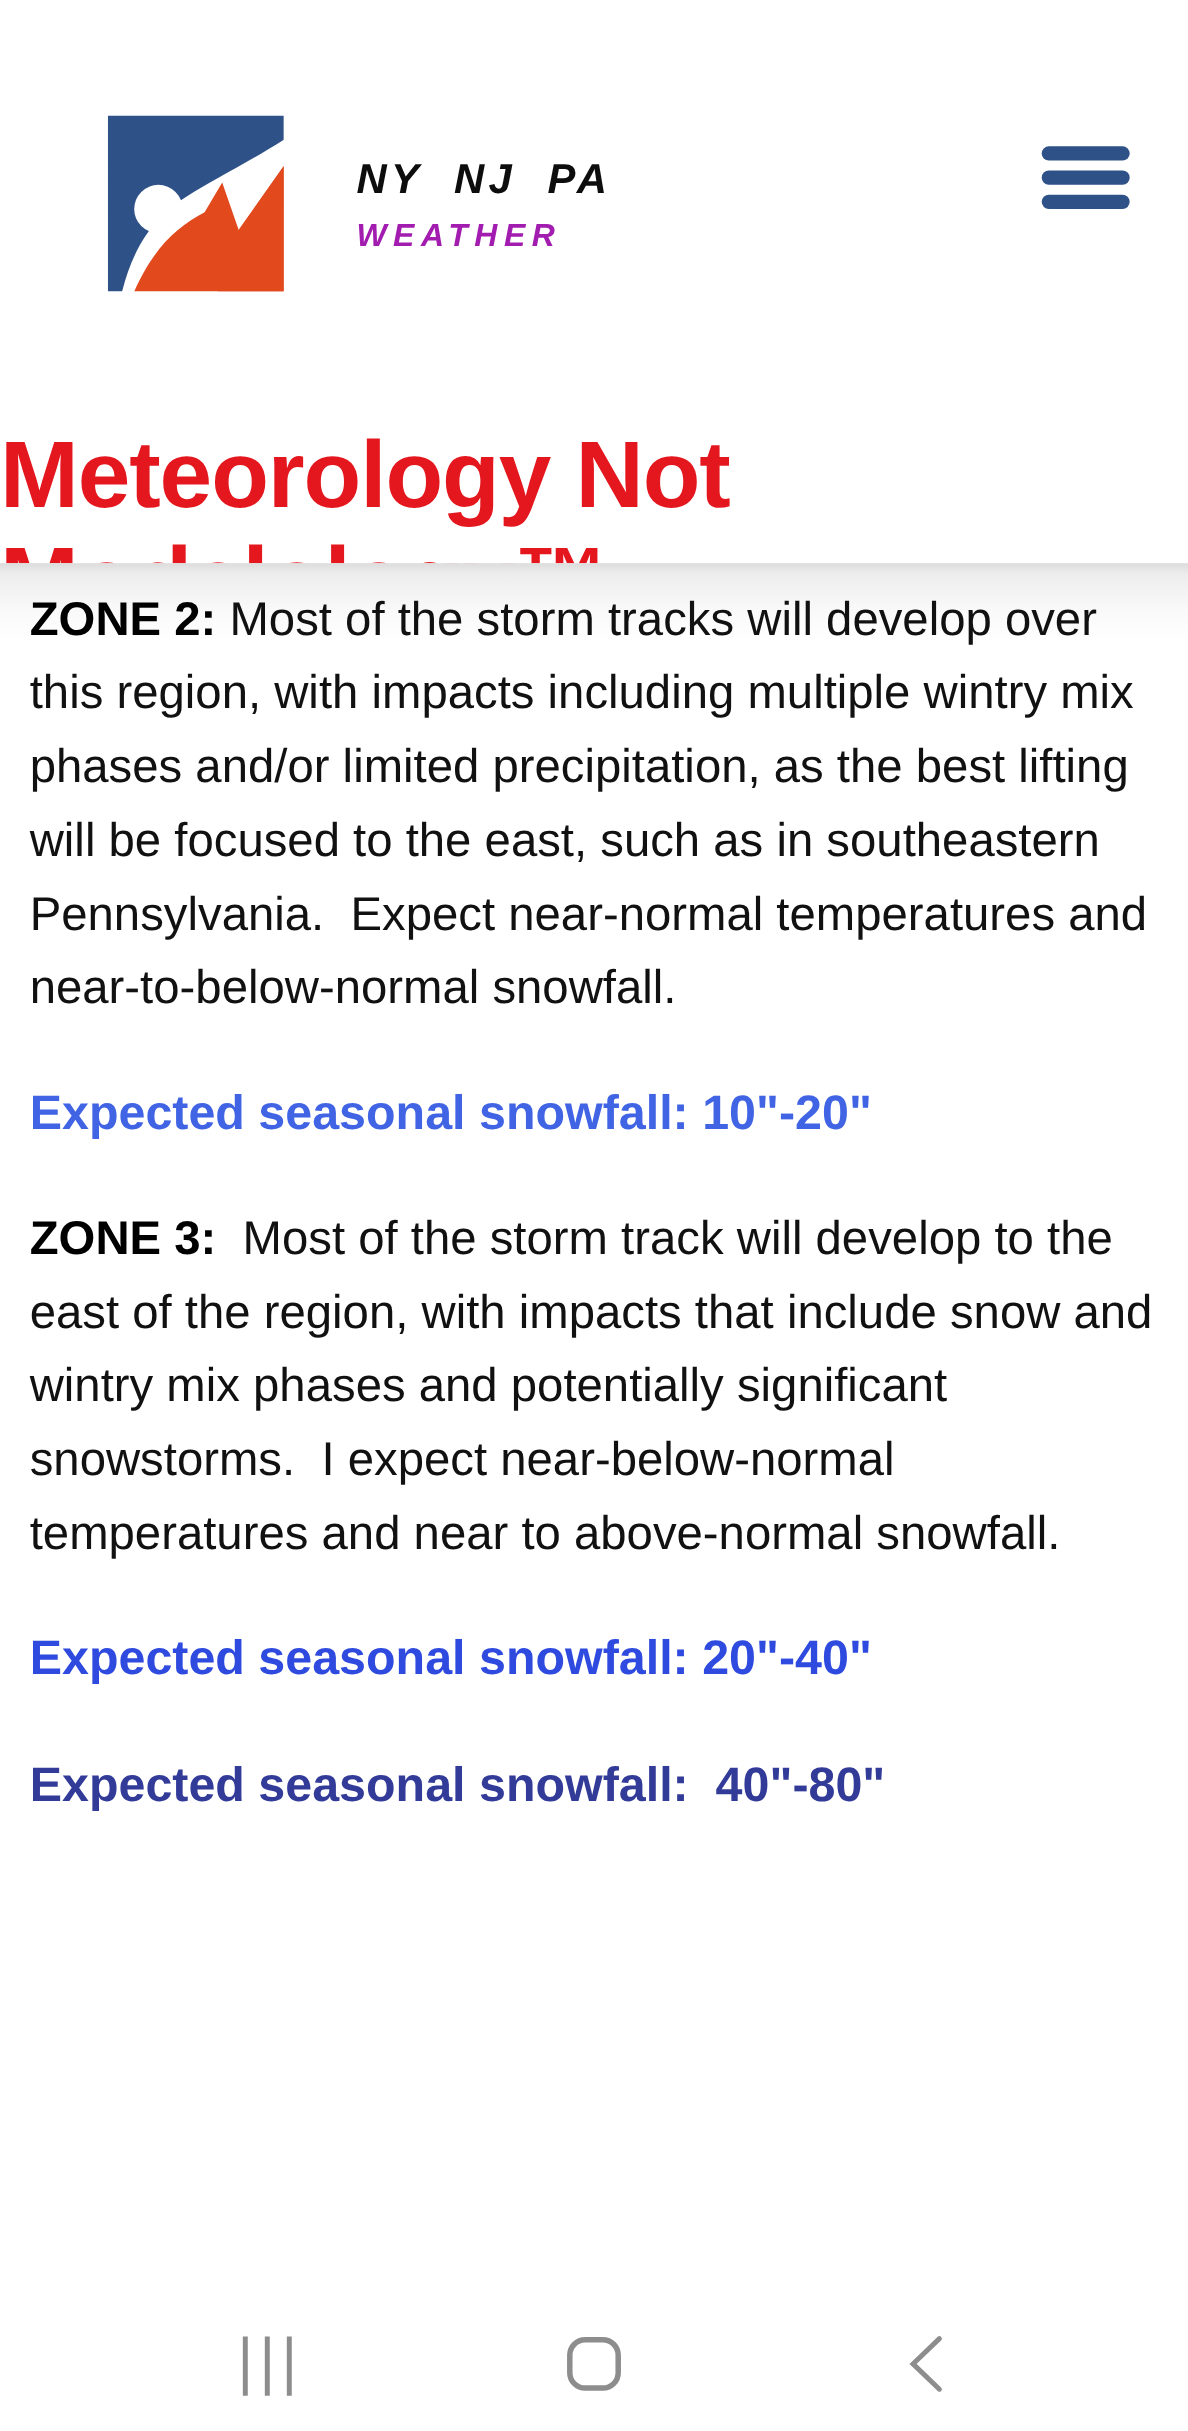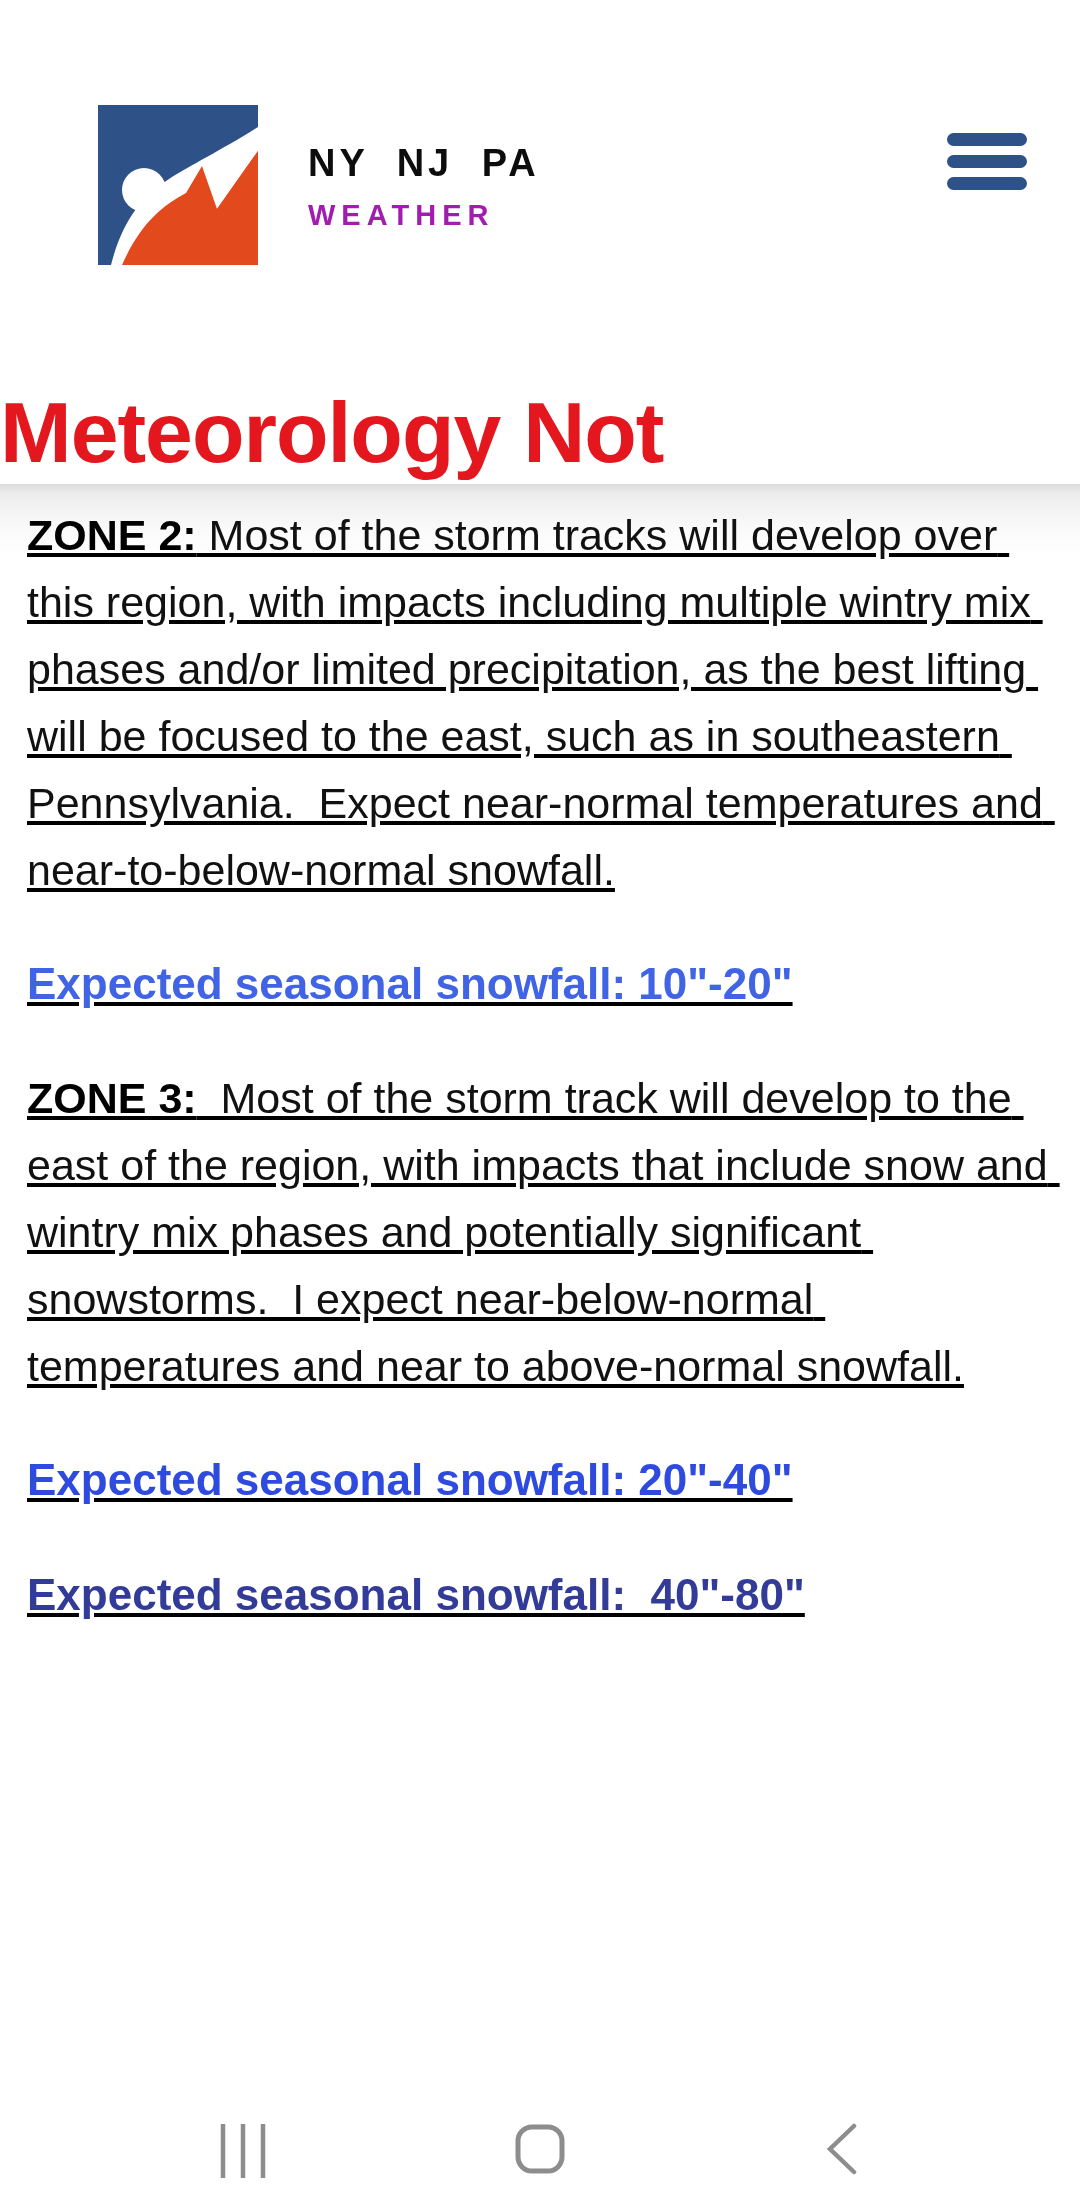--- a/index.html
+++ b/index.html
@@ -3,36 +3,35 @@
 <meta charset="utf-8">
 <style>
   html,body{margin:0;padding:0;}
   body{
     width:1080px;height:2210px;position:relative;overflow:hidden;
     background:#ffffff;font-family:"Liberation Sans", sans-serif;
   }
   
   .site-header{position:absolute;top:0;left:0;width:1080px;height:512px;background:#fff;overflow:hidden;}
   .logo-box{position:absolute;left:98px;top:105px;width:160px;height:160px;cursor:pointer;}
-  .brand{position:absolute;left:308px;top:142px;color:#111;}
+  .brand{position:absolute;left:324px;top:142px;color:#111;font-style:italic;}
   .brand-name{font-size:38px;font-weight:800;letter-spacing:4px;word-spacing:14px;color:#0d0d0d;}
   .brand-sub{font-size:29px;font-weight:800;letter-spacing:6px;color:#a21caf;margin-top:14px;}
   .hamburger{position:absolute;right:53px;top:133px;width:80px;height:57px;cursor:pointer;background:none;border:none;padding:0;}
   .hamburger .bar{width:80px;height:13px;border-radius:7px;background:#2e5187;margin-bottom:9px;}
   .hamburger .bar:last-child{margin-bottom:0;}
   .main-title{
     position:absolute;top:326px;left:0;width:1080px;
     font-size:86px;line-height:96px;font-weight:bold;letter-spacing:-1px;
   }
   
   .content{
-    position:absolute;top:484px;left:0;width:1080px;height:1578px;box-sizing:border-box;
+    position:absolute;top:512px;left:0;width:1080px;height:1578px;box-sizing:border-box;
     padding:18px 27px 0 27px;
     background:linear-gradient(180deg,#dcdcdc 0px,#ededed 10px,#f9f9f9 42px,#ffffff 72px);
-    text-decoration:underline;
   }
   p.zone{font-size:43px;line-height:67px;color:#111;margin:0 0 46px 0;white-space:pre-wrap;}
   p.zone .zone-label{font-weight:bold;color:#000;}
   p.snowfall{font-size:44px;line-height:67px;font-weight:bold;margin:0 0 48px 0;white-space:pre-wrap;}
   
   .bottom-nav{position:absolute;bottom:0;left:0;width:1080px;height:120px;background:#ffffff;}
   .nav-btn{position:absolute;background:none;border:none;padding:0;cursor:pointer;}
   .nav-recents{left:220px;top:32px;}
   .nav-home{left:515px;top:34px;}
   .nav-back{left:824px;top:33px;}

